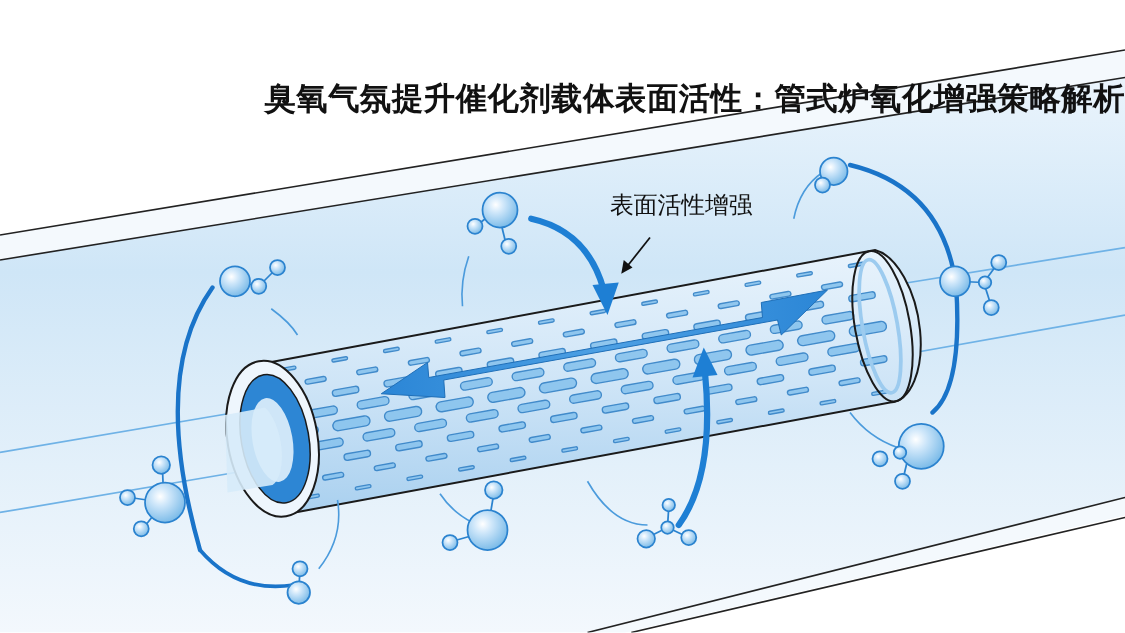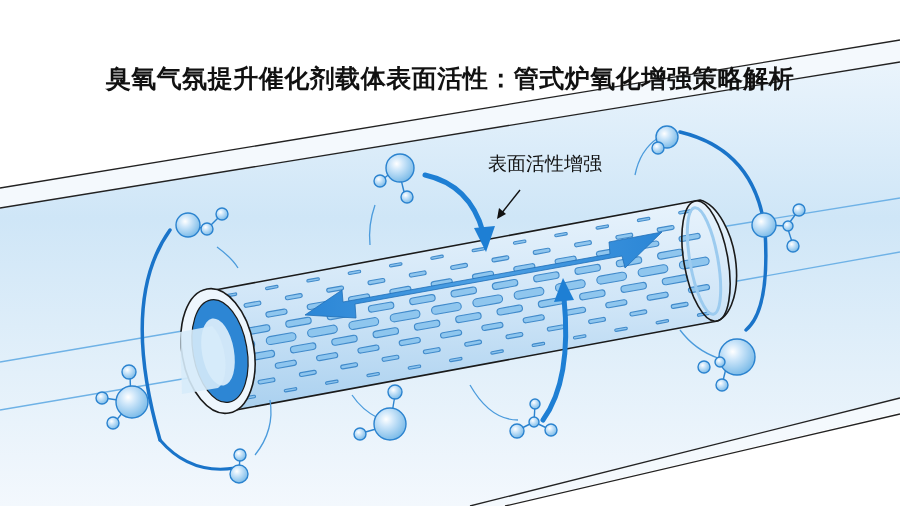--- a/index.html
+++ b/index.html
@@ -1,18 +1,18 @@
 <!DOCTYPE html>
 <html><head>
 <meta charset="utf-8">
 <style>
   html,body{margin:0;padding:0;}
   body{width:900px;height:506px;overflow:hidden;background:#ffffff;position:relative;font-family:"DejaVu Sans","Liberation Sans",sans-serif;}
   #stage{position:absolute;left:0;top:0;width:900px;height:506px;}
-  .title{position:absolute;left:0;top:62px;width:900px;text-align:center;font-size:25px;font-weight:bold;color:#111;letter-spacing:0.5px;font-family:"DejaVu Sans",sans-serif;}
+  .title{position:absolute;left:0;top:62px;width:900px;text-align:right;font-size:25px;font-weight:bold;color:#111;letter-spacing:0.5px;font-family:"DejaVu Sans",sans-serif;}
   .label{position:absolute;left:488px;top:151px;font-size:19px;color:#111;font-family:Liberation Serif, serif;text-align:center;}
 </style>
 </head>
 <body>
 
 <svg id="stage" width="900" height="506" viewBox="0 0 900 506" xmlns="http://www.w3.org/2000/svg">
   <defs>
     <linearGradient id="outerTube" x1="0" y1="0" x2="0" y2="1">
       <stop offset="0" stop-color="#eaf4fc"></stop>
       <stop offset="0.35" stop-color="#cfe6f7"></stop>

